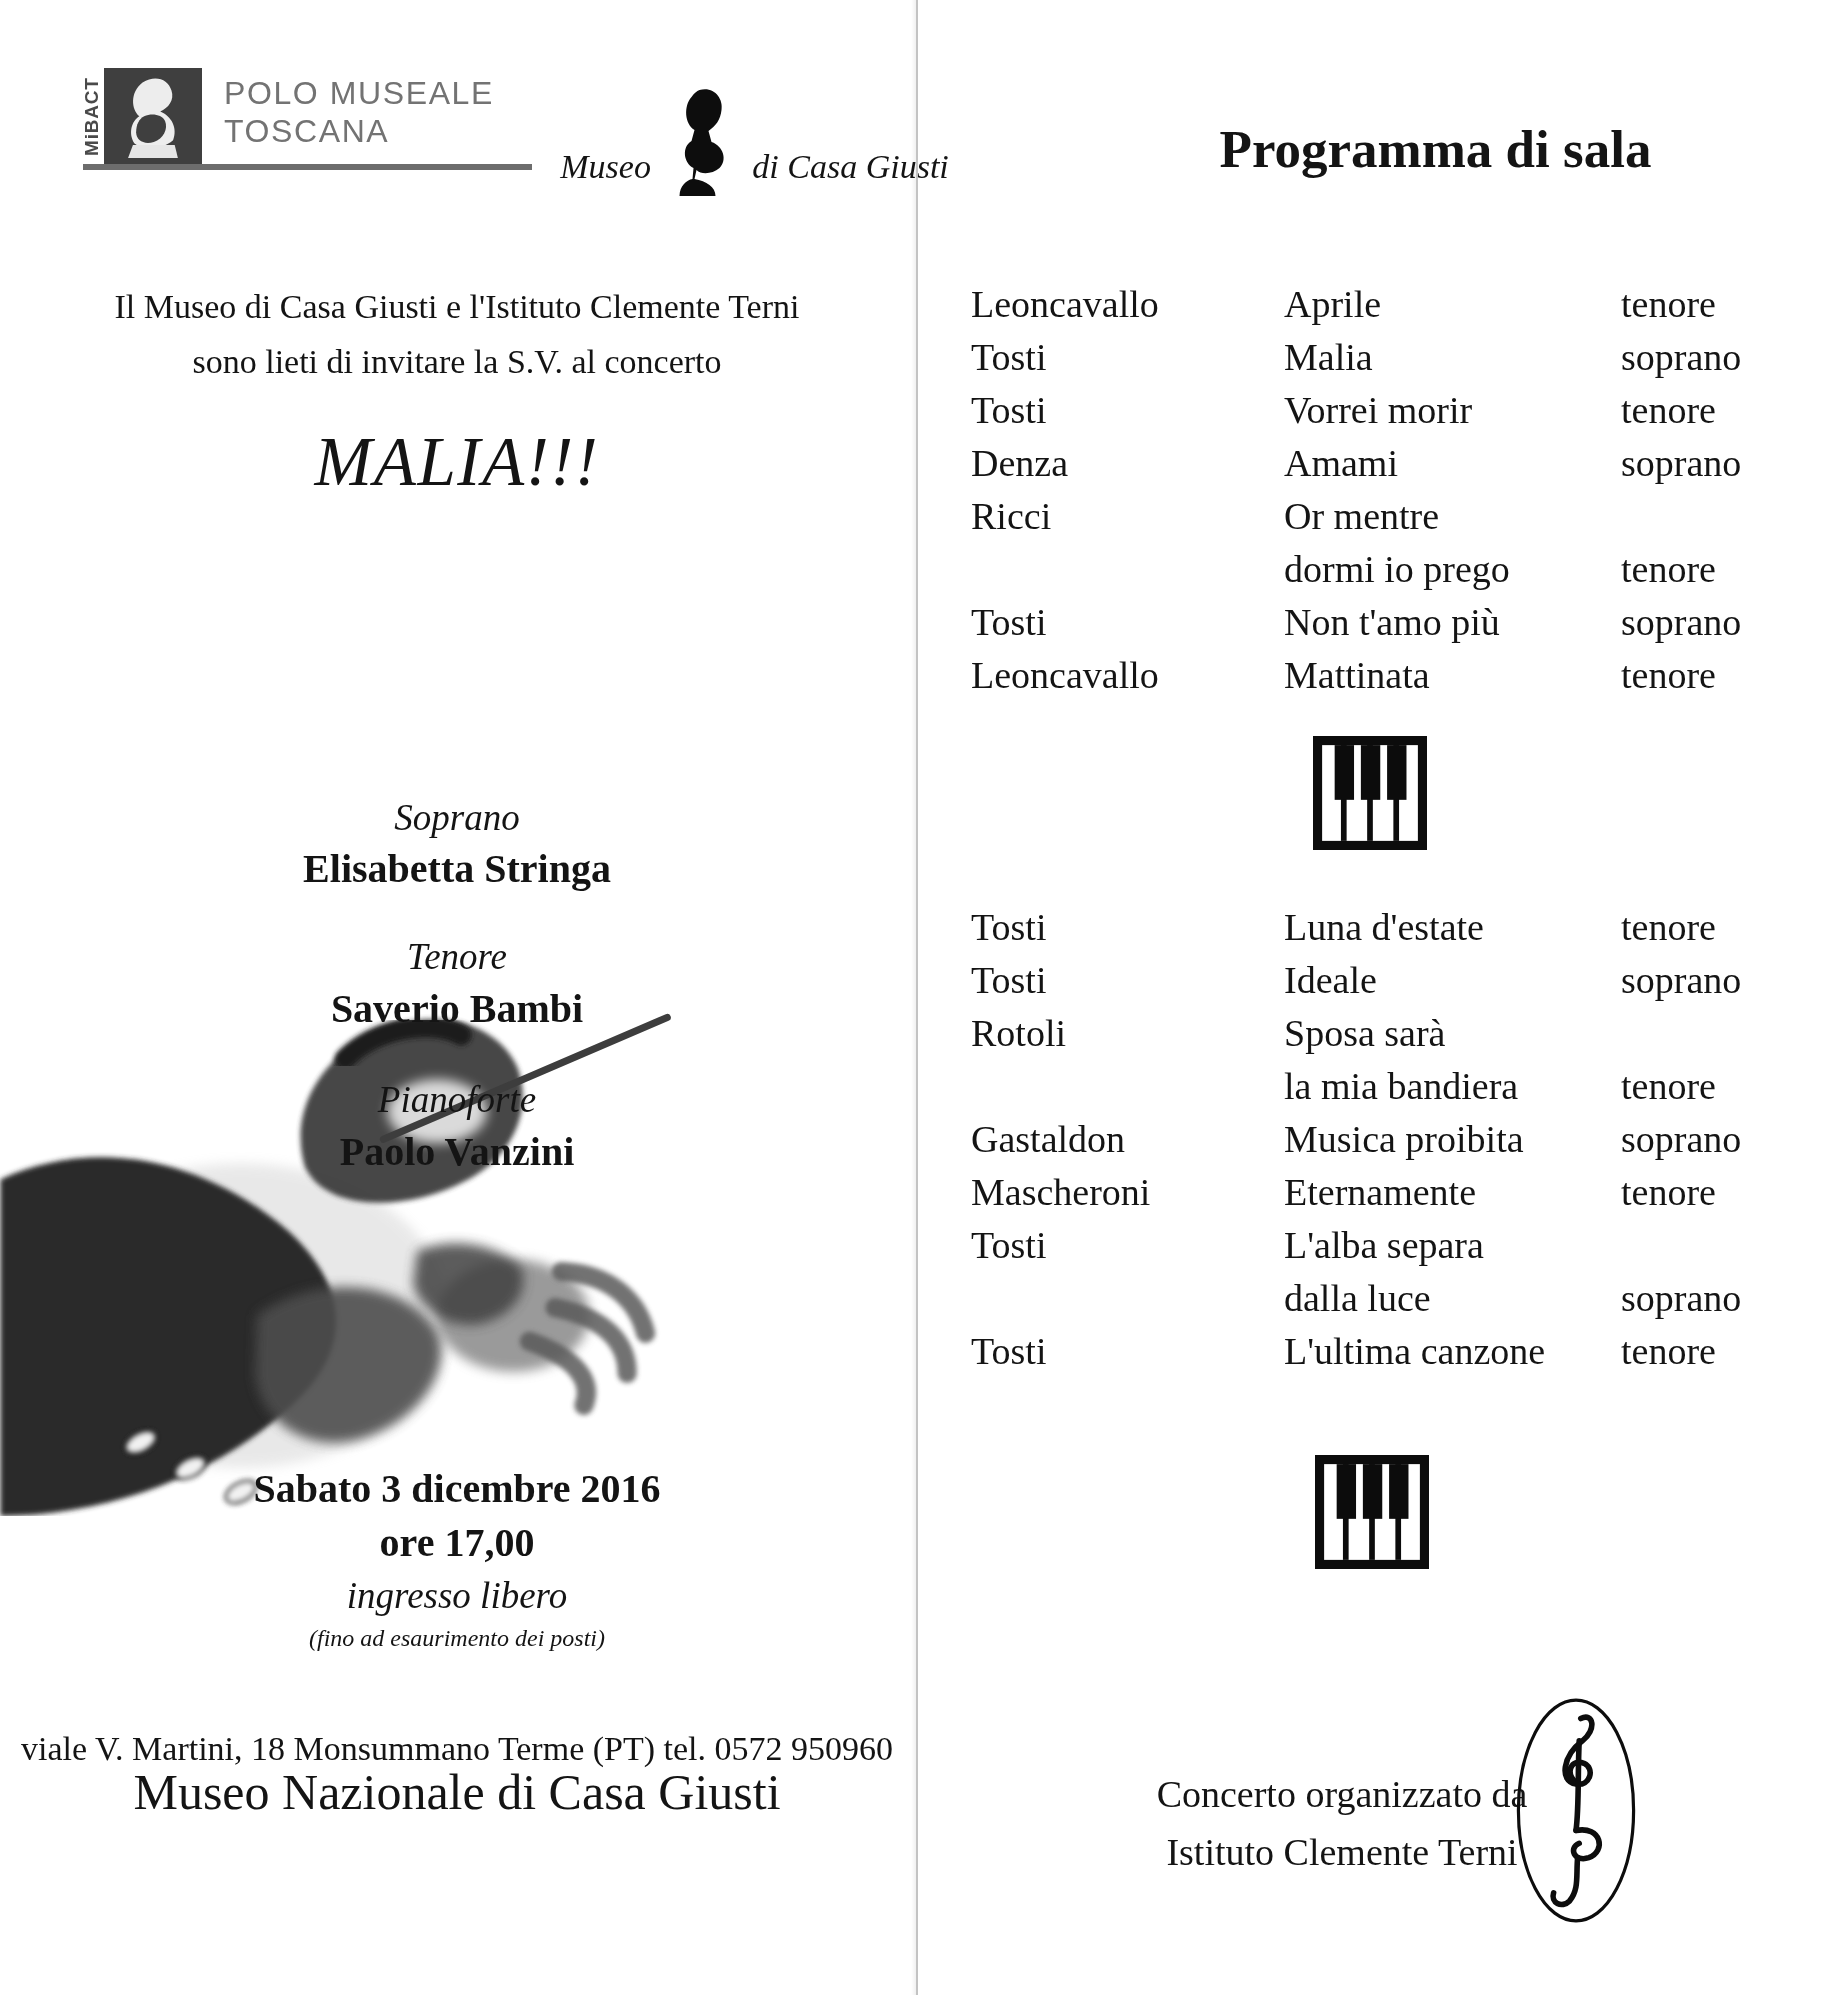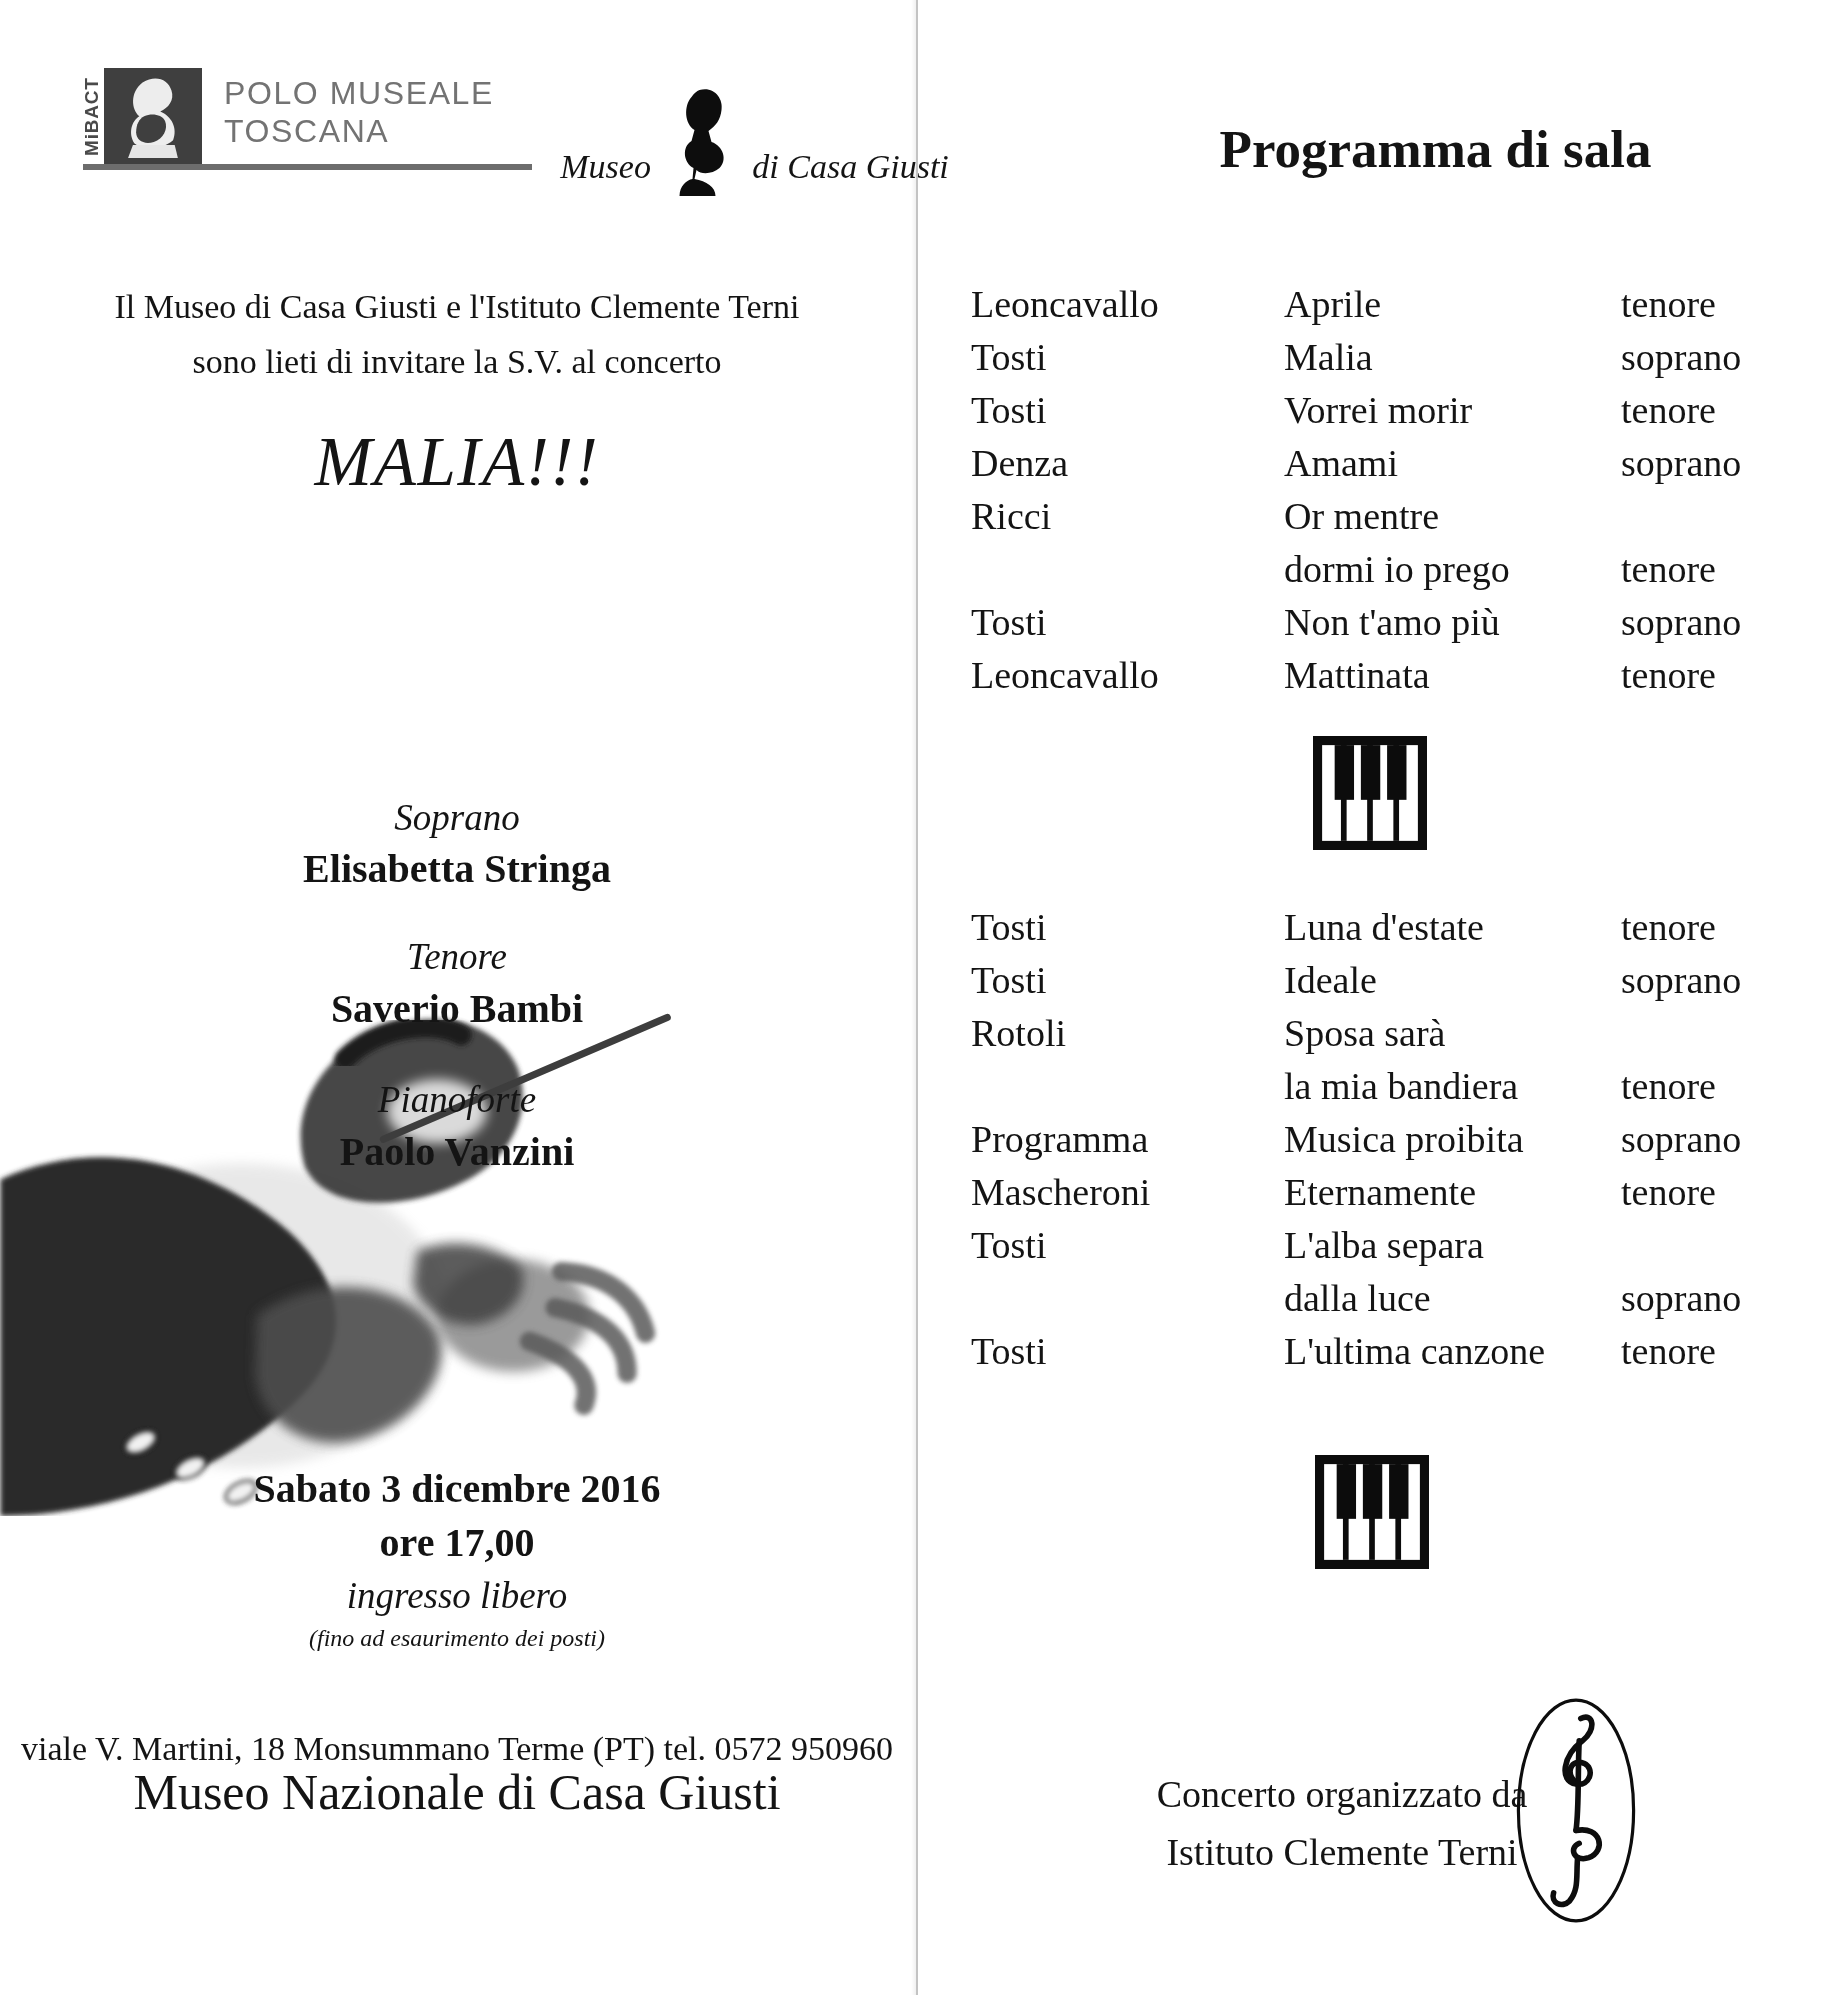--- a/index.html
+++ b/index.html
@@ -224,21 +224,21 @@
           <span class="cell composer">Rotoli</span>
           <span class="cell piece">Sposa sarà</span>
           <span class="cell voice"></span>
         </div>
         <div class="prog-row">
           <span class="cell composer"></span>
           <span class="cell piece">la mia bandiera</span>
           <span class="cell voice">tenore</span>
         </div>
         <div class="prog-row">
-          <span class="cell composer">Programma</span>
+          <span class="cell composer">Gastaldon</span>
           <span class="cell piece">Musica proibita</span>
           <span class="cell voice">soprano</span>
         </div>
         <div class="prog-row">
           <span class="cell composer">Mascheroni</span>
           <span class="cell piece">Eternamente</span>
           <span class="cell voice">tenore</span>
         </div>
         <div class="prog-row">
           <span class="cell composer">Tosti</span>

